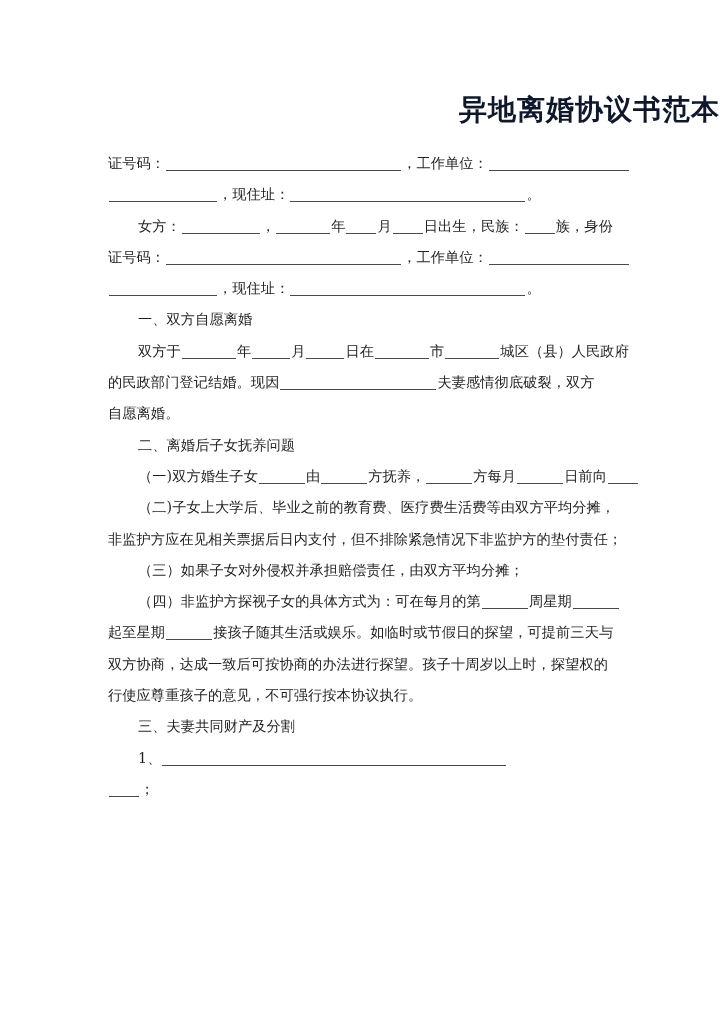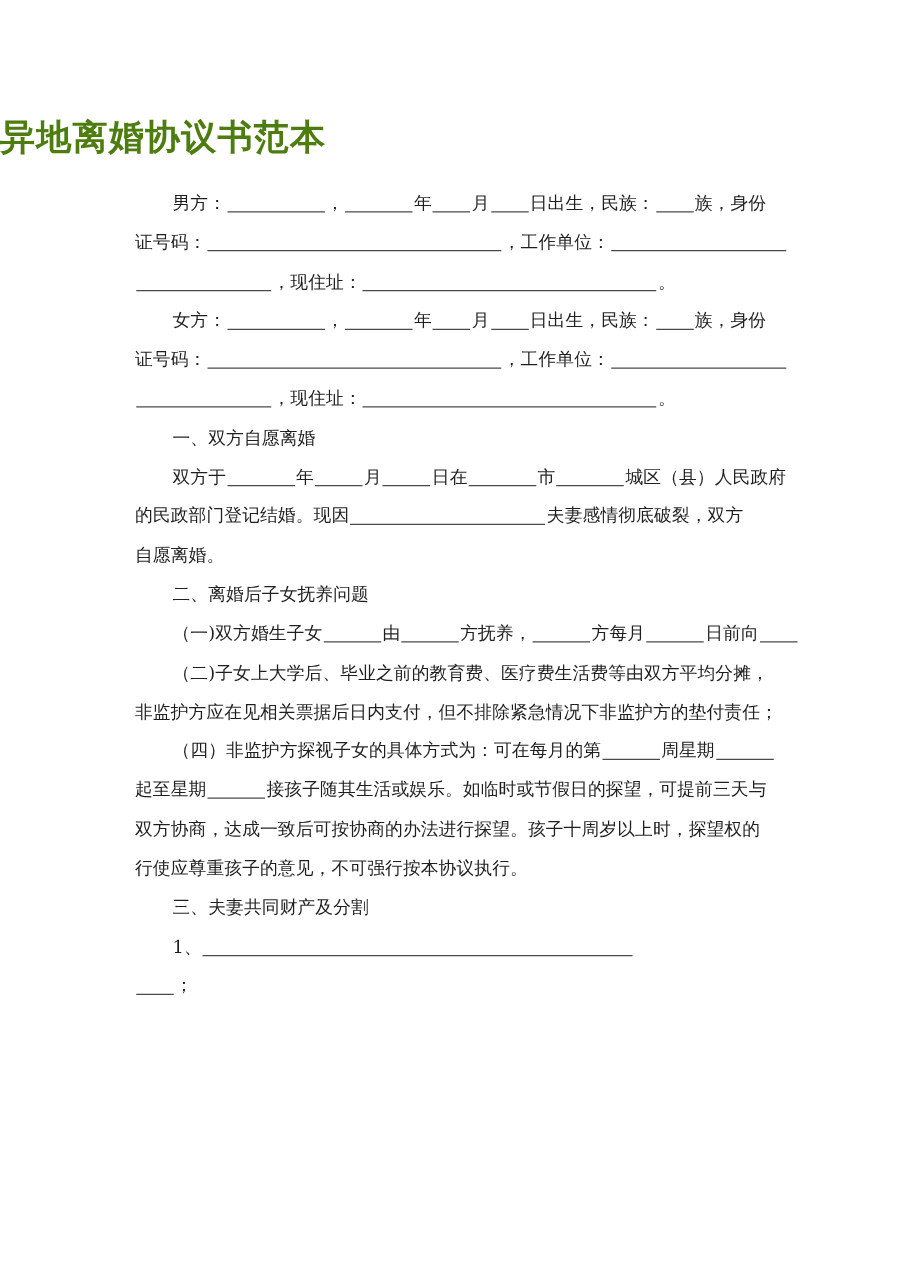--- a/index.html
+++ b/index.html
@@ -23,26 +23,26 @@
     height: 1017px;
     background: #ffffff;
     box-sizing: border-box;
   }
 
   .doc-title {
     position: absolute;
     left: 0;
     top: 92px;
     width: 720px;
-    text-align: left;
+    text-align: right;
     font-family: "DejaVu Serif", "Liberation Serif", serif;
     font-size: 28px;
     font-weight: bold;
     letter-spacing: 1px;
-    color: #4d7c0f;
+    color: #0f172a;
     line-height: 36px;
   }
 
   .body-block {
     position: absolute;
     left: 108px;
     top: 148px;
     width: 505px;
   }
 
@@ -82,21 +82,20 @@
 </style>
 </head>
 <body>
 
 <div class="page">
 
   <div class="doc-title">异地离婚协议书范本</div>
 
   <div class="body-block">
 
-    <div class="ln indent"><span>男方：</span><span class="bl w10"></span><span>，</span><span class="bl w7"></span><span>年</span><span class="bl w4"></span><span>月</span><span class="bl w4"></span><span>日出生，民族：</span><span class="bl w4"></span><span>族，身份</span></div>
 
     <div class="ln"><span>证号码：</span><span class="bl w30"></span><span>，工作单位：</span><span class="bl w18"></span></div>
 
     <div class="ln"><span class="bl w14"></span><span>，现住址：</span><span class="bl w30"></span><span>。</span></div>
 
     <div class="ln indent"><span>女方：</span><span class="bl w10"></span><span>，</span><span class="bl w7"></span><span>年</span><span class="bl w4"></span><span>月</span><span class="bl w4"></span><span>日出生，民族：</span><span class="bl w4"></span><span>族，身份</span></div>
 
     <div class="ln"><span>证号码：</span><span class="bl w30"></span><span>，工作单位：</span><span class="bl w18"></span></div>
 
     <div class="ln"><span class="bl w14"></span><span>，现住址：</span><span class="bl w30"></span><span>。</span></div>
@@ -111,20 +110,21 @@
     <div class="ln">自愿离婚。</div>
 
     <div class="ln indent">二、离婚后子女抚养问题</div>
 
     <div class="ln indent"><span>（一)双方婚生子女</span><span class="bl w6"></span><span class="nb">由</span><span class="bl w6"></span><span>方抚养，</span><span class="bl w6"></span><span>方每月</span><span class="bl w6"></span><span>日前向</span><span class="bl w4"></span></div>
 
 
     <div class="ln indent">（二)子女上大学后、毕业之前的教育费、医疗费生活费等由双方平均分摊，</div>
     <div class="ln">非监护方应在见相关票据后日内支付，但不排除紧急情况下非监护方的垫付责任；</div>
 
+    <div class="ln indent">（三）如果子女对外侵权并承担赔偿责任，由双方平均分摊；</div>
 
     <div class="ln indent"><span>（四）非监护方探视子女的具体方式为：可在每月的第</span><span class="bl w6"></span><span>周星期</span><span class="bl w6"></span></div>
 
     <div class="ln"><span>起至星期</span><span class="bl w6"></span><span>接孩子随其生活或娱乐。如临时或节假日的探望，可提前三天与</span></div>
 
     <div class="ln">双方协商，达成一致后可按协商的办法进行探望。孩子十周岁以上时，探望权的</div>
     <div class="ln">行使应尊重孩子的意见，不可强行按本协议执行。</div>
 
     <div class="ln indent">三、夫妻共同财产及分割</div>
 

